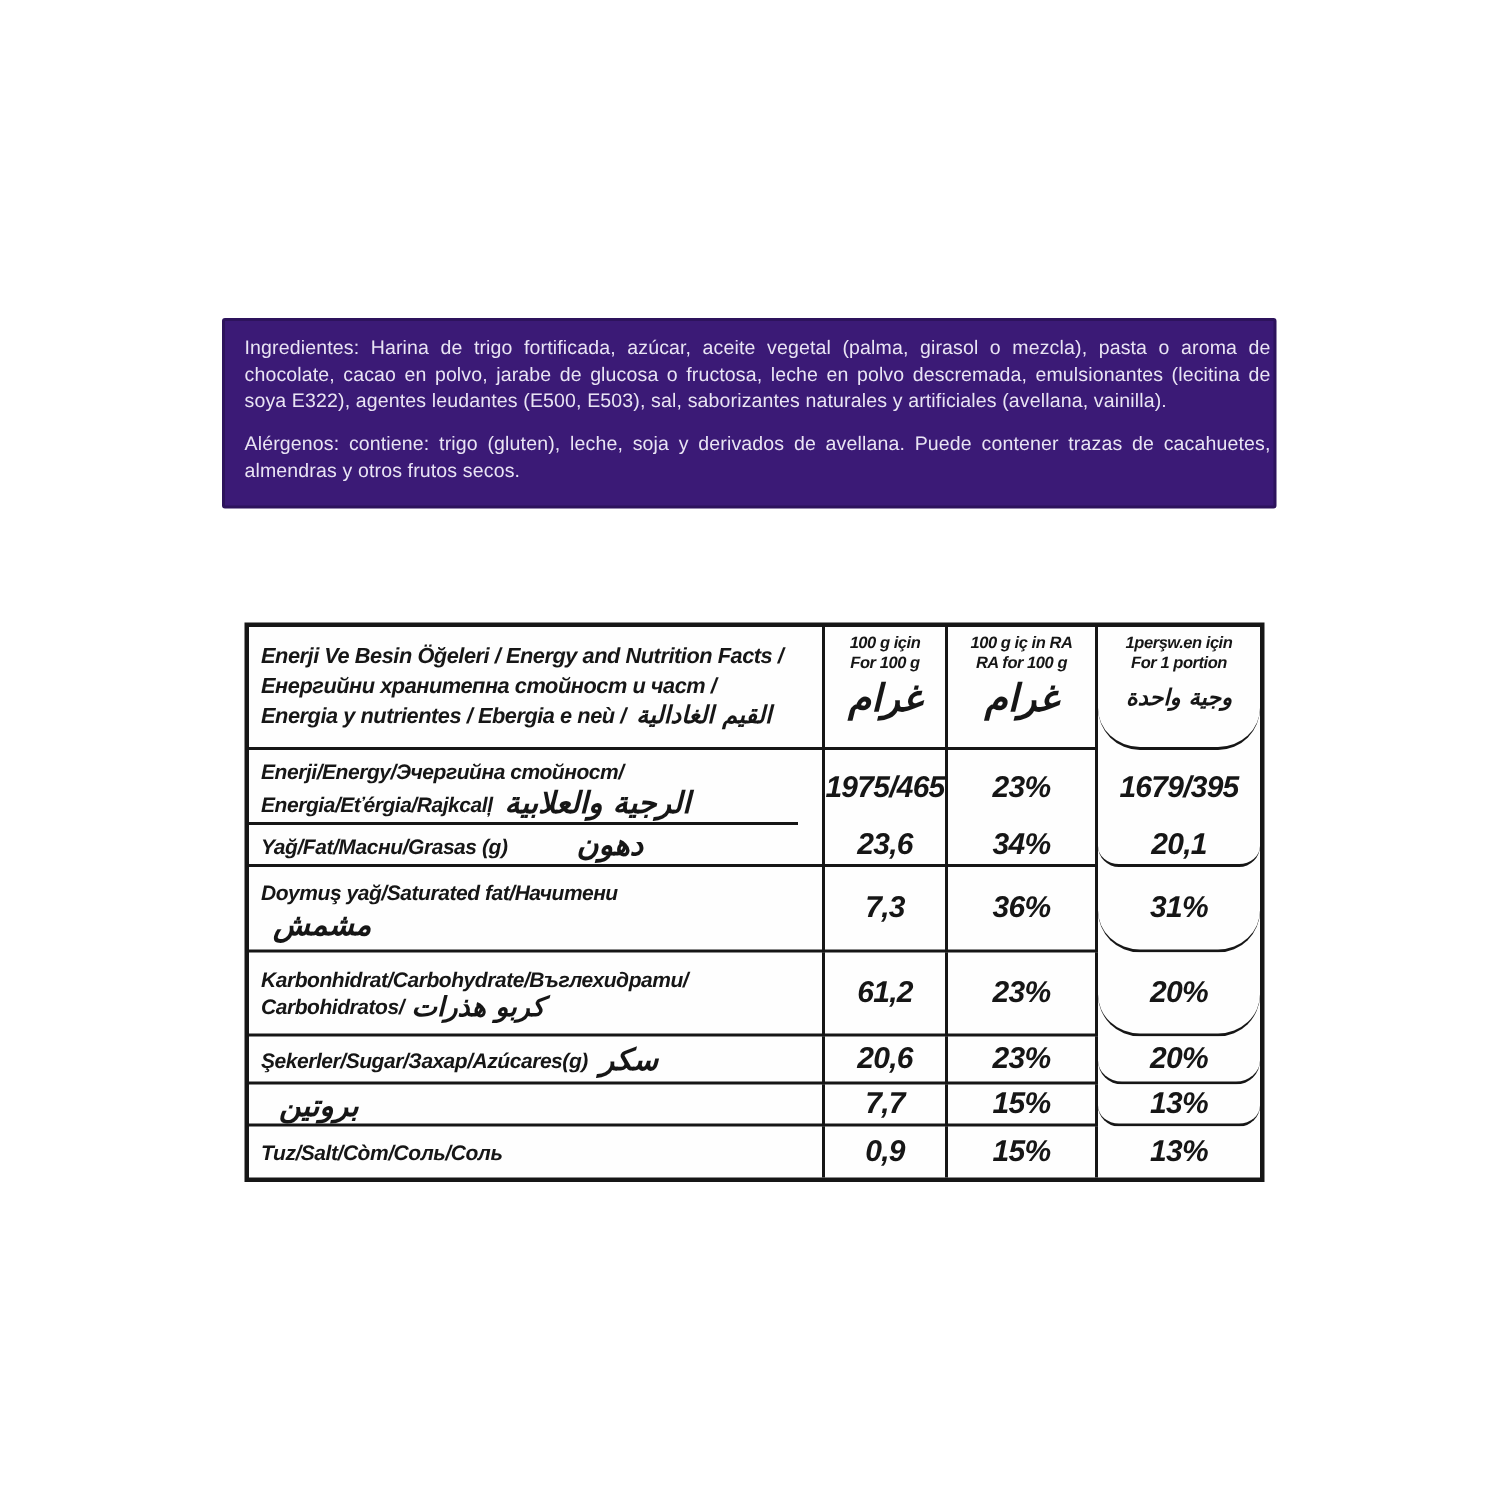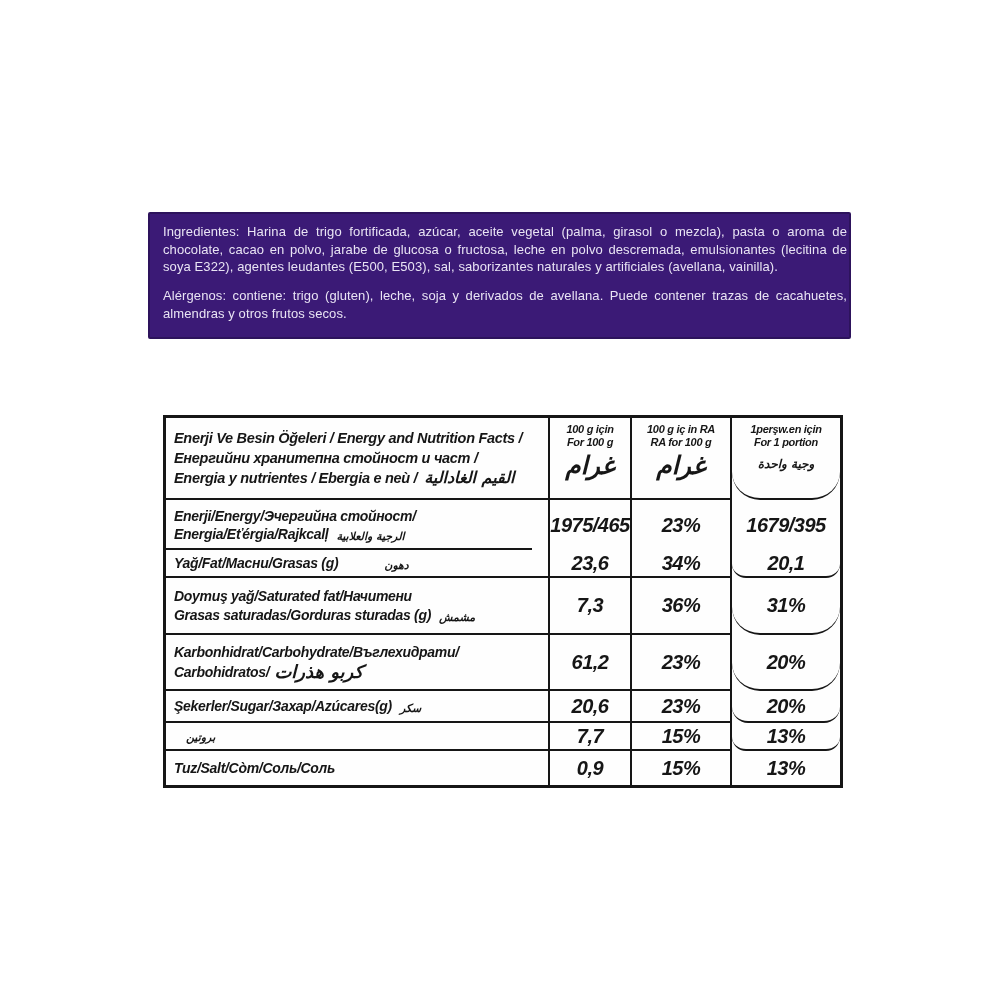--- a/index.html
+++ b/index.html
@@ -53,36 +53,36 @@
     font-weight:700;font-size:20px;letter-spacing:-0.5px;
   }
   .label-line{
     font-weight:700;font-size:14px;letter-spacing:-0.3px;line-height:1.32;
     white-space:nowrap;display:flex;align-items:baseline;
   }
   .arabic{
     font-family:"DejaVu Sans",sans-serif;font-weight:700;
     direction:rtl;line-height:1;
   }
-  .ar-row{font-size:11px;margin-left:8px;position:relative;top:1px;}
+  .ar-row{font-size:20px;margin-left:8px;position:relative;top:1px;}
   .ar-gap-lg{margin-left:46px;}
   .ar-gap-md{margin-left:12px;}
   .ar-gap-sm{margin-left:5px;font-size:18px;}
 
   
   .head-main{justify-content:center;padding-left:8px;}
   .head-main .label-line{font-size:14.5px;line-height:1.4;}
   .head-main .arabic{font-size:16px;margin-left:7px;}
   .head-col{align-items:center;justify-content:flex-start;padding:5px 2px 2px 2px;}
   .head-col .lat{
     font-weight:700;font-size:11px;letter-spacing:-0.3px;
     text-align:center;line-height:1.2;white-space:nowrap;
   }
   .head-col .arabic-big{font-size:25px;margin-top:4px;}
-  .head-col .arabic-med{font-size:12px;margin-top:9px;}
+  .head-col .arabic-med{font-size:15px;margin-top:9px;}
 </style>
 </head>
 <body>
 
 <div class="ingredients">
   <p>Ingredientes: Harina de trigo fortificada, azúcar, aceite vegetal (palma, girasol o mezcla), pasta o aroma de chocolate, cacao en polvo, jarabe de glucosa o fructosa, leche en polvo descremada, emulsionantes (lecitina de soya E322), agentes leudantes (E500, E503), sal, saborizantes naturales y artificiales (avellana, vainilla).</p>
   <p>Alérgenos: contiene: trigo (gluten), leche, soja y derivados de avellana. Puede contener trazas de cacahuetes, almendras y otros frutos secos.</p>
 </div>
 
 <div class="nutri">
@@ -128,21 +128,20 @@
       <span class="arabic ar-row ar-gap-lg">دهون</span>
     </div>
   </div>
   <div class="cell value">23,6</div>
   <div class="cell value">34%</div>
   <div class="cell value last-col">20,1</div>
 
   <div class="cell">
     <div class="label-line">Doymuş yağ/Saturated fat/Начитени</div>
     <div class="label-line">
-      <span>Grasas saturadas/Gorduras sturadas (g)</span>
       <span class="arabic ar-row">مشمش</span>
     </div>
   </div>
   <div class="cell value">7,3</div>
   <div class="cell value">36%</div>
   <div class="cell value last-col">31%</div>
 
   <div class="cell">
     <div class="label-line">Karbonhidrat/Carbohydrate/Въглехидрати/</div>
     <div class="label-line">

